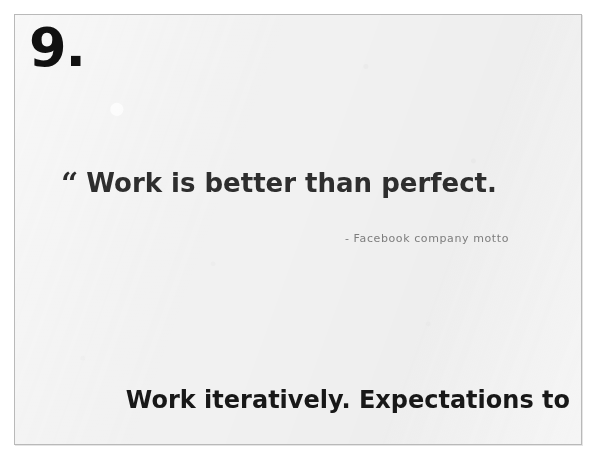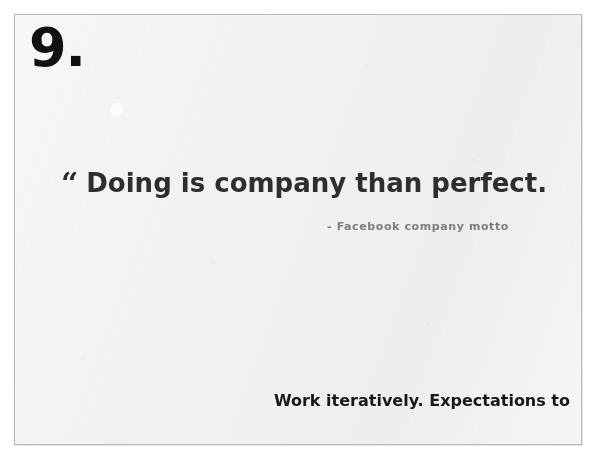--- a/index.html
+++ b/index.html
@@ -94,40 +94,40 @@
     font-size: 30px;
     color: #2b2b2b;
     letter-spacing: -1px;
     margin-right: 9px;
     position: relative;
     top: 2px;
   }
 
   #attribution {
     display: block;
-    margin-top: 20px;
+    margin-top: 32px;
     padding-right: 72px;
     text-align: right;
     font-family: "DejaVu Sans", sans-serif;
-    font-weight: bold;
+    font-weight: normal;
     font-size: 11px;
     letter-spacing: 0.6px;
     color: #7d7d7d;
     white-space: nowrap;
   }
 
   
   #closing-block {
     position: absolute;
     right: 11px;
     bottom: 30px;
     text-align: right;
     font-family: "DejaVu Sans", sans-serif;
     font-weight: bold;
-    font-size: 16px;
+    font-size: 24px;
     line-height: 27px;
     color: #181818;
   }
   #closing-block .closing-line {
     display: block;
     white-space: nowrap;
   }
 </style>
 </head>
 <body>
@@ -136,21 +136,21 @@
 
   <div id="slide">
 
     <div id="paper-grain"></div>
 
     <div id="slide-number">9.</div>
 
     <div id="quote-block">
 
       <div id="quote-line">
-        <span id="quote-mark">“</span><span>Doing is company than perfect.</span>
+        <span id="quote-mark">“</span><span>Work is better than perfect.</span>
       </div>
 
       <div id="attribution">- Facebook company motto</div>
 
     </div>
 
     <div id="closing-block">
       <span class="closing-line">Work iteratively. Expectations to</span>
     </div>
 

